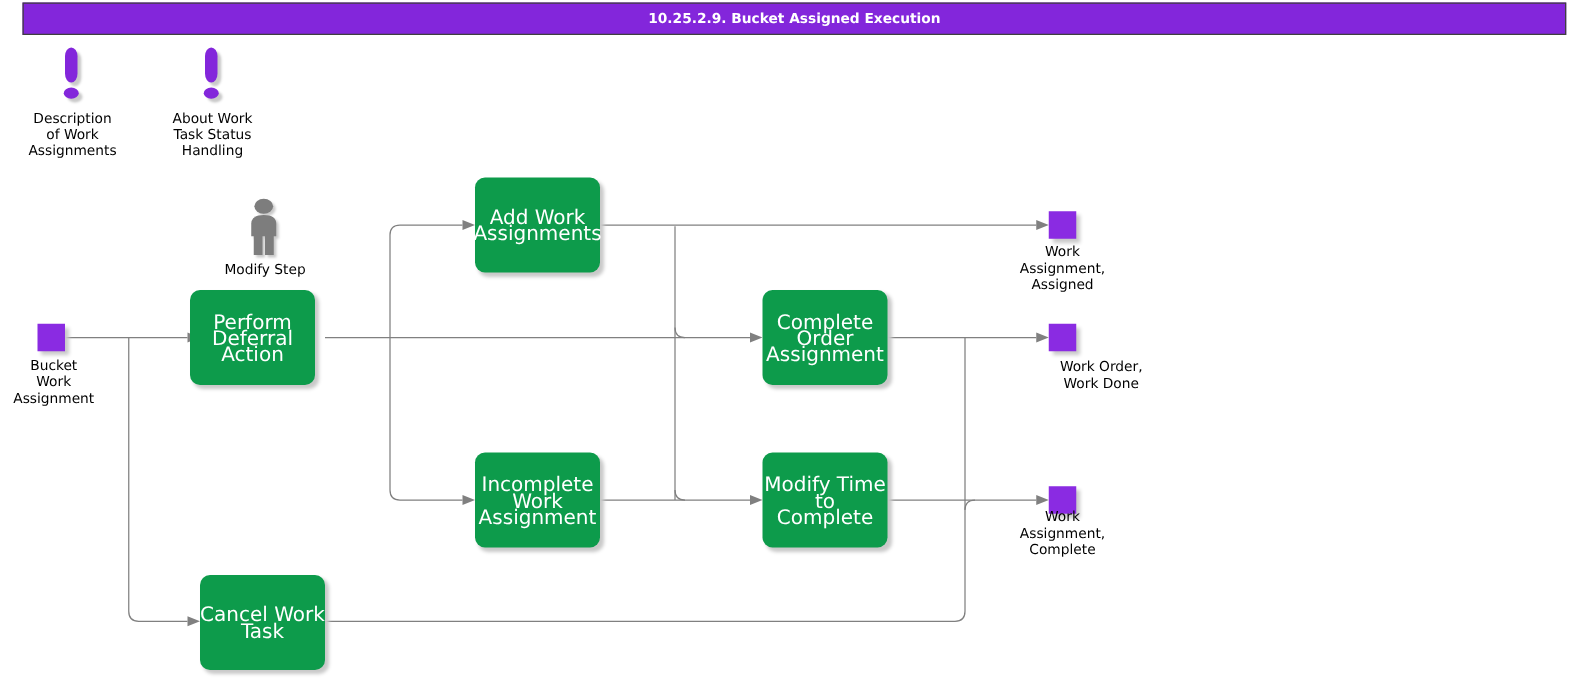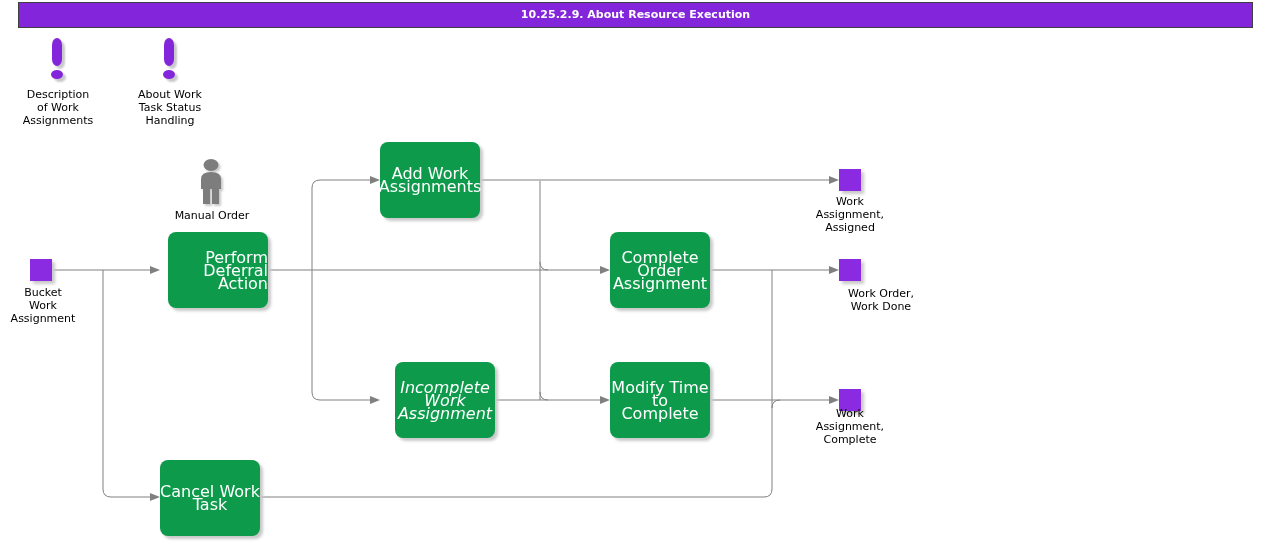--- a/index.html
+++ b/index.html
@@ -79,21 +79,21 @@
   <polygon points="150,493 160,497 150,501"></polygon>
   <polygon points="370,176 380,180 370,184"></polygon>
   <polygon points="370,396 380,400 370,404"></polygon>
   <polygon points="600,266 610,270 600,274"></polygon>
   <polygon points="600,396 610,400 600,404"></polygon>
   <polygon points="829,176 839,180 829,184"></polygon>
   <polygon points="829,266 839,270 829,274"></polygon>
   <polygon points="829,396 839,400 829,404"></polygon>
 </svg>
 
-<div class="abs header-bar">10.25.2.9. About Resource Execution</div>
+<div class="abs header-bar">10.25.2.9. Bucket Assigned Execution</div>
 
 <div class="abs excl" style="left:44px;top:38px;">
   <div class="bar"></div>
   <div class="dot"></div>
 </div>
 <div class="abs lbl" style="left:8px;top:88px;width:100px;">Description
 of Work
 Assignments</div>
 
 <div class="abs excl" style="left:156px;top:38px;">
@@ -105,32 +105,32 @@
 Handling</div>
 
 <svg class="abs person-svg" style="left:198px;top:158px;" width="26" height="46" aria-hidden="true">
   <g fill="#7D7D7D">
     <ellipse cx="13" cy="7" rx="7.5" ry="6"></ellipse>
     <path d="M3 21 Q3 14 13 14 Q23 14 23 21 L23 31 L3 31 Z"></path>
     <rect x="5" y="30" width="7" height="16"></rect>
     <rect x="14" y="30" width="7" height="16"></rect>
   </g>
 </svg>
-<div class="abs lbl" style="left:162px;top:209px;width:100px;">Manual Order</div>
+<div class="abs lbl" style="left:162px;top:209px;width:100px;">Modify Step</div>
 
 <div class="abs event-square" style="left:30px;top:259px;"></div>
 <div class="abs lbl" style="left:-12px;top:286px;width:110px;">Bucket
 Work
 Assignment</div>
 
-<div class="abs activity" style="left:168px;top:232px;text-align:right;">Perform
+<div class="abs activity" style="left:152px;top:232px;">Perform
 Deferral Action</div>
 <div class="abs activity" style="left:380px;top:142px;">Add Work
 Assignments</div>
-<div class="abs activity" style="left:395px;top:362px;font-style:italic;">Incomplete
+<div class="abs activity" style="left:380px;top:362px;">Incomplete
 Work
 Assignment</div>
 <div class="abs activity" style="left:610px;top:232px;">Complete Order
 Assignment</div>
 <div class="abs activity" style="left:610px;top:362px;">Modify Time to
 Complete</div>
 <div class="abs activity" style="left:160px;top:460px;">Cancel Work
 Task</div>
 
 <div class="abs event-square" style="left:839px;top:169px;"></div>

